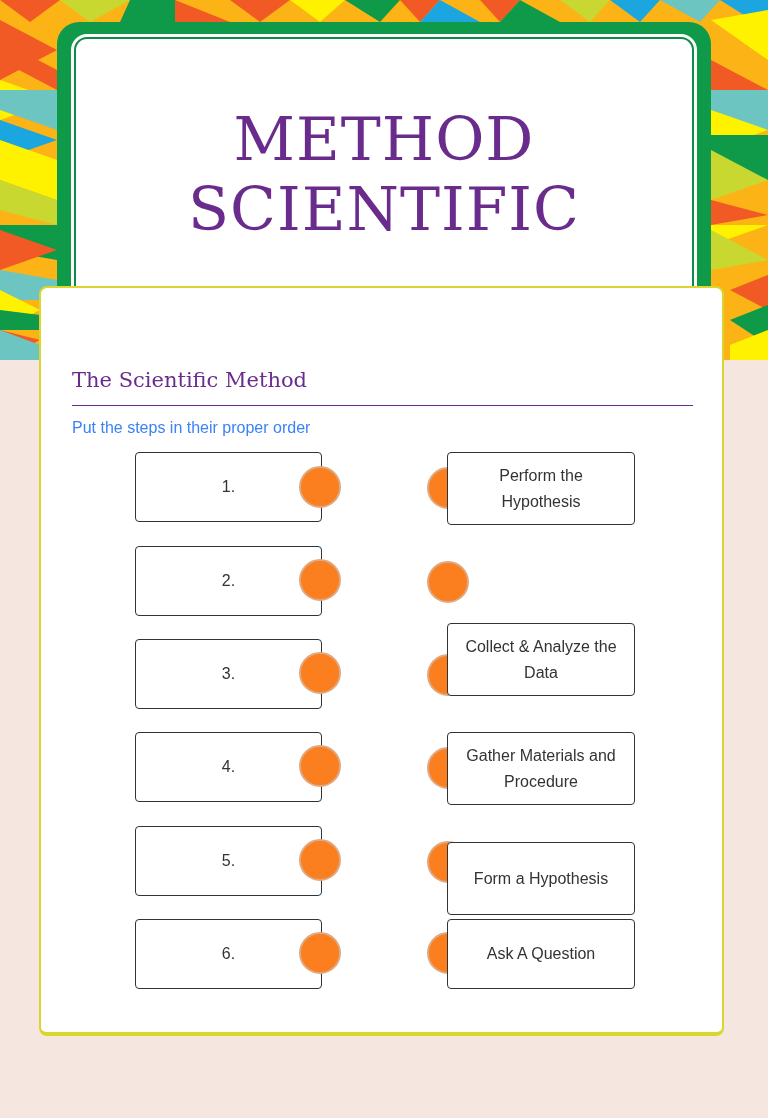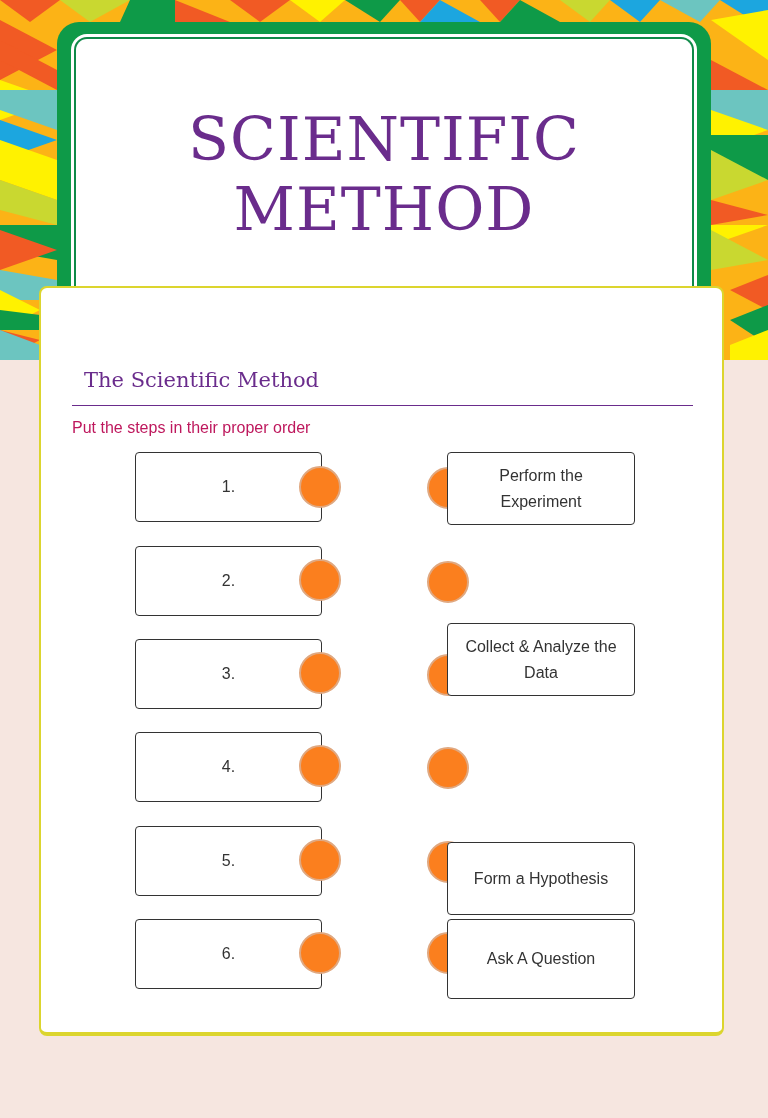--- a/index.html
+++ b/index.html
@@ -30,27 +30,27 @@
     font-family:"DejaVu Serif", serif; font-size:60px; line-height:70px;
     letter-spacing:1px;
   }
   .card {
     position:absolute; left:39px; top:286px; width:685px; height:750px;
     background:#ffffff; border:2px solid #dcd52e; border-bottom-width:4px;
     border-radius:8px; box-sizing:border-box;
   }
   .section-title {
     position:absolute; left:31px; top:80px;
-    color:#6a2c8c; font-family:"DejaVu Serif", serif; font-size:21px;margin-left:12px;
+    color:#6a2c8c; font-family:"DejaVu Serif", serif; font-size:21px;
   }
   .rule {
     position:absolute; left:31px; right:29px; top:117px; height:1px; background:#6a2c8c;
   }
   .instructions {
-    position:absolute; left:31px; top:131px; color:#be185d; font-size:16px;
+    position:absolute; left:31px; top:131px; color:#3b82f6; font-size:16px;
   }
   .left-box, .right-box {
     position:absolute; background:#fff; border:1px solid #333; border-radius:4px;
     box-sizing:border-box; display:flex; align-items:center; justify-content:center;
     text-align:center; color:#333; font-size:16px; line-height:26px;
   }
   .left-box { left:94px; width:187px; height:70px; }
   .right-box { left:406px; width:188px; height:73px; padding:0 12px; }
   .dot {
     position:absolute; width:42px; height:42px; border-radius:50%;
@@ -107,38 +107,38 @@
     <polygon points="711,230 768,260 711,270" fill="#c9d830"></polygon>
     <polygon points="730,290 768,275 768,310" fill="#f15a24"></polygon>
     <polygon points="730,320 768,305 768,345" fill="#0e9a48"></polygon>
     <polygon points="730,345 768,330 768,360 730,360" fill="#fff200"></polygon>
   </svg>
 </div>
 
 <div class="header-frame">
   <div class="header-inner">
     <div class="title">
+      <div>METHOD</div>
       <div>SCIENTIFIC</div>
-      <div>METHOD</div>
     </div>
   </div>
 </div>
 
 <div class="card">
   <div class="section-title">The Scientific Method</div>
   <div class="rule"></div>
   <div class="instructions">Put the steps in their proper order</div>
 
   <div class="left-box" style="top:164px">
       <span>1.</span>
     </div>
   <div class="dot" style="left:258px;top:178px"></div>
   <div class="dot" style="left:386px;top:179px"></div>
   <div class="right-box" style="top:164px">
-      <span>Perform the Experiment</span>
+      <span>Perform the Hypothesis</span>
     </div>
 
   <div class="left-box" style="top:258px">
       <span>2.</span>
     </div>
   <div class="dot" style="left:258px;top:271px"></div>
   <div class="dot" style="left:386px;top:273px"></div>
 
   <div class="left-box" style="top:351px">
       <span>3.</span>
@@ -147,31 +147,34 @@
   <div class="dot" style="left:386px;top:366px"></div>
   <div class="right-box" style="top:335px">
       <span>Collect &amp; Analyze the Data</span>
     </div>
 
   <div class="left-box" style="top:444px">
       <span>4.</span>
     </div>
   <div class="dot" style="left:258px;top:457px"></div>
   <div class="dot" style="left:386px;top:459px"></div>
+  <div class="right-box" style="top:444px">
+      <span>Gather Materials and Procedure</span>
+    </div>
 
   <div class="left-box" style="top:538px">
       <span>5.</span>
     </div>
   <div class="dot" style="left:258px;top:551px"></div>
   <div class="dot" style="left:386px;top:553px"></div>
   <div class="right-box" style="top:554px">
       <span>Form a Hypothesis</span>
     </div>
 
   <div class="left-box" style="top:631px">
       <span>6.</span>
     </div>
   <div class="dot" style="left:258px;top:644px"></div>
   <div class="dot" style="left:386px;top:644px"></div>
-  <div class="right-box" style="top:631px;height:80px">
+  <div class="right-box" style="top:631px;height:70px">
       <span>Ask A Question</span>
     </div>
 </div>
 
 </body></html>

